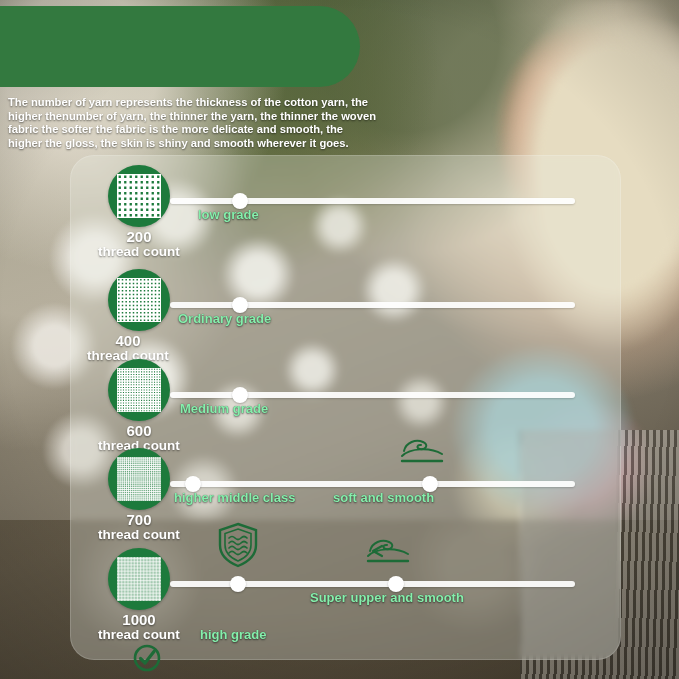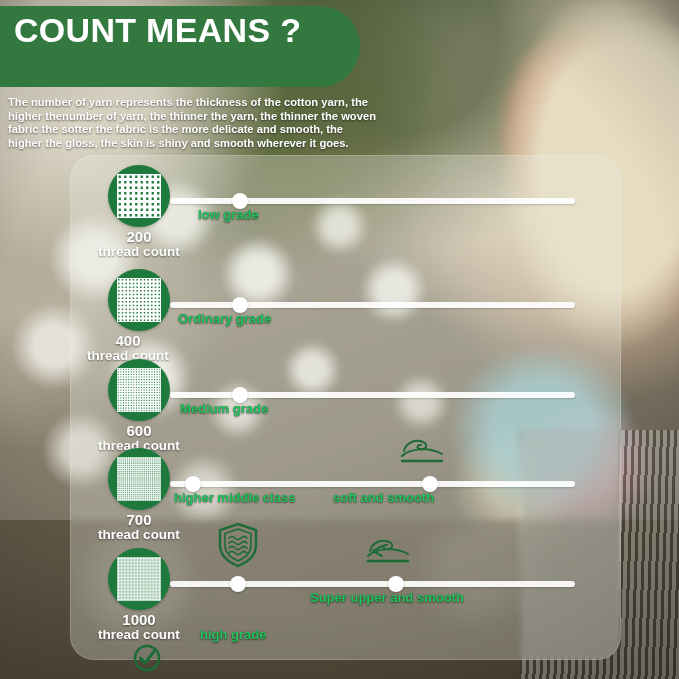--- a/index.html
+++ b/index.html
@@ -77,21 +77,21 @@
   .disc svg{display:block;}
   .tc{position:absolute;width:120px;text-align:center;color:#fff;font-weight:700;
      font-size:14px;line-height:15px;text-shadow:0 1px 2px rgba(0,0,0,.5);}
   .tc .num{display:block;font-size:15px;}
   .tc .cap{display:block;font-size:13.5px;}
 
   .track{position:absolute;height:6px;border-radius:3px;background:rgba(255,255,255,.92);
      box-shadow:0 1px 2px rgba(0,0,0,.18);}
   .dot{position:absolute;width:16px;height:16px;border-radius:50%;background:#fff;
      box-shadow:0 1px 2px rgba(0,0,0,.25);}
-  .glabel{position:absolute;color:#22c55e;font-size:13px;font-weight:600;white-space:nowrap;
+  .glabel{position:absolute;color:#86efac;font-size:13px;font-weight:600;white-space:nowrap;
      text-shadow:0 1px 2px rgba(0,0,0,.55), 0 0 1px rgba(0,0,0,.6);text-align:center;}
 
   .ficon{position:absolute;}
   .ficon svg{display:block;}
 
   .check{position:absolute;}
 </style>
 </head>
 <body>
 
@@ -102,21 +102,20 @@
   <div class="bg-face"></div>
   <div class="bg-scarf"></div>
   <div class="bg-dress"></div>
   <div class="bg-cotton"></div>
   <div class="bg-branch"></div>
   <div class="bg-stripe"></div>
   <div class="bg bg-vig"></div>
 
   <div class="banner"></div>
   <div class="banner-title">
-    <span class="l2">COUNT MEANS ?</span>
   </div>
   <div class="body-copy">The number of yarn represents the thickness of the cotton yarn, the higher thenumber of yarn, the thinner the yarn, the thinner the woven fabric the softer the fabric is the more delicate and smooth, the higher the gloss, the skin is shiny and smooth wherever it goes.</div>
 
   <div class="panel"></div>
 
   <div id="rows">
       <div class="disc" style="left: 108px; top: 165px;">
         <svg width="44" height="44" viewBox="0 0 44 44">
           <line x1="0" y1="0" x2="0" y2="44" stroke="#ffffff" stroke-width="3.2" opacity="1"></line>
           <line x1="0" y1="0" x2="44" y2="0" stroke="#ffffff" stroke-width="3.2" opacity="1"></line>

